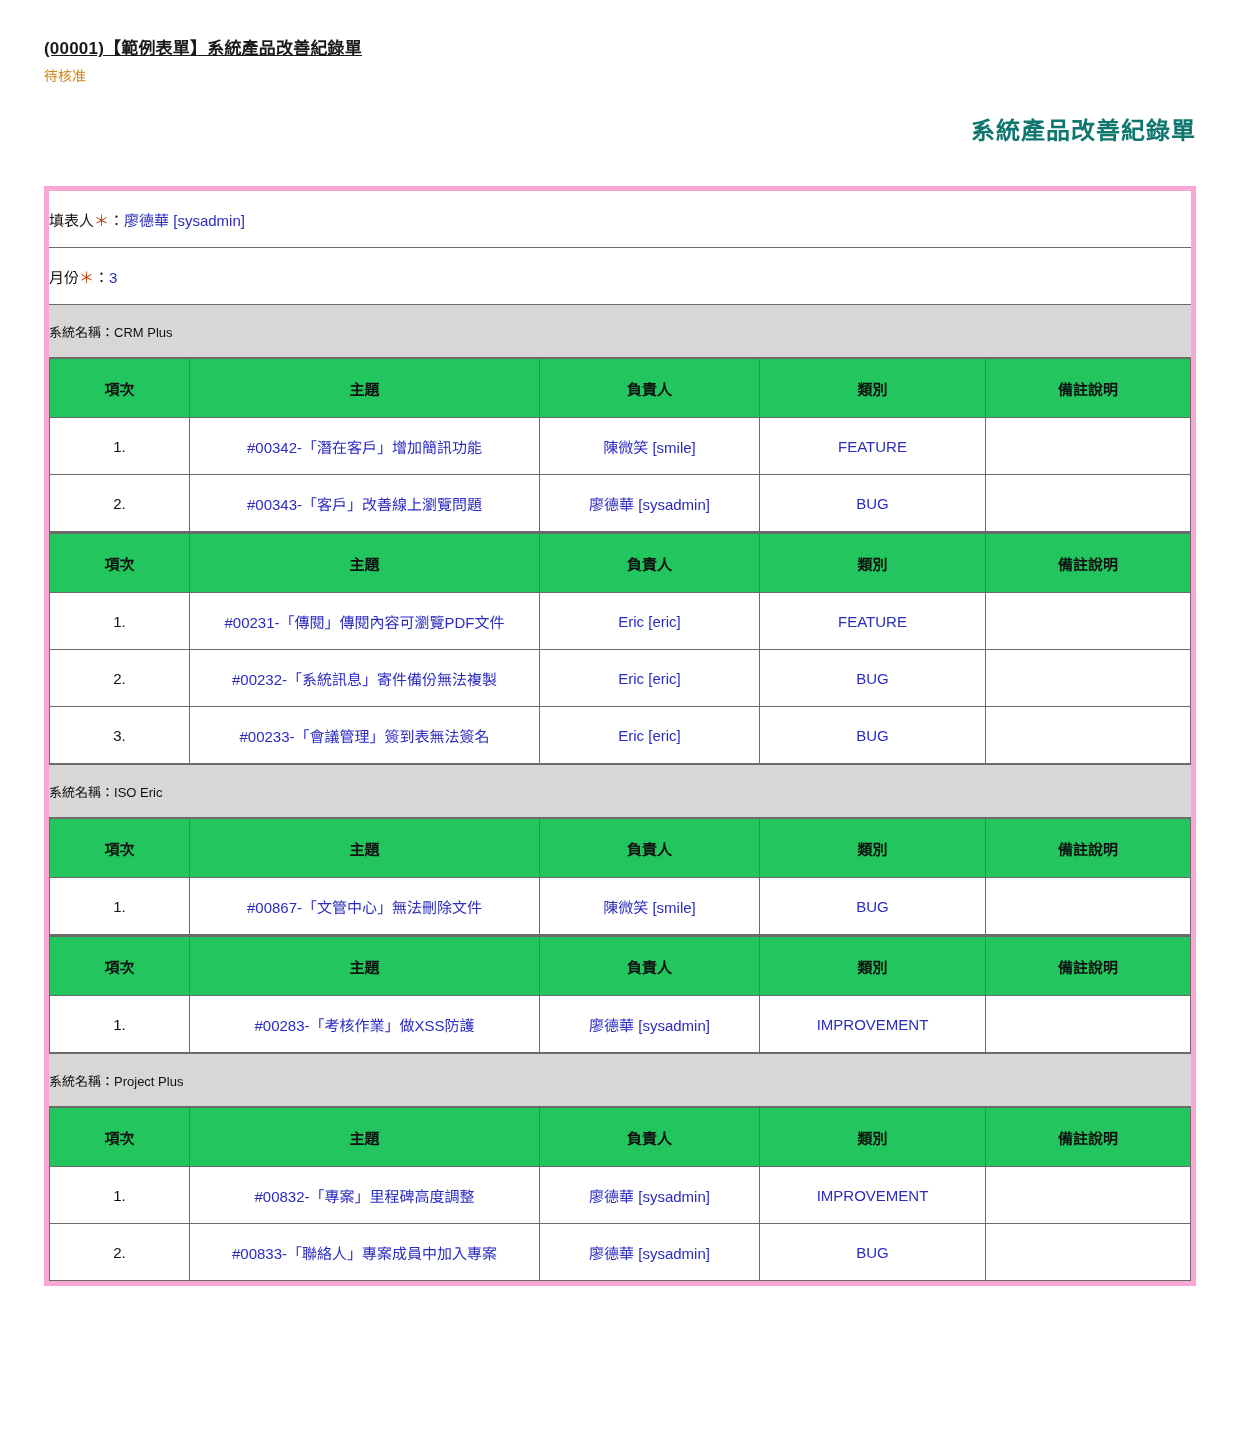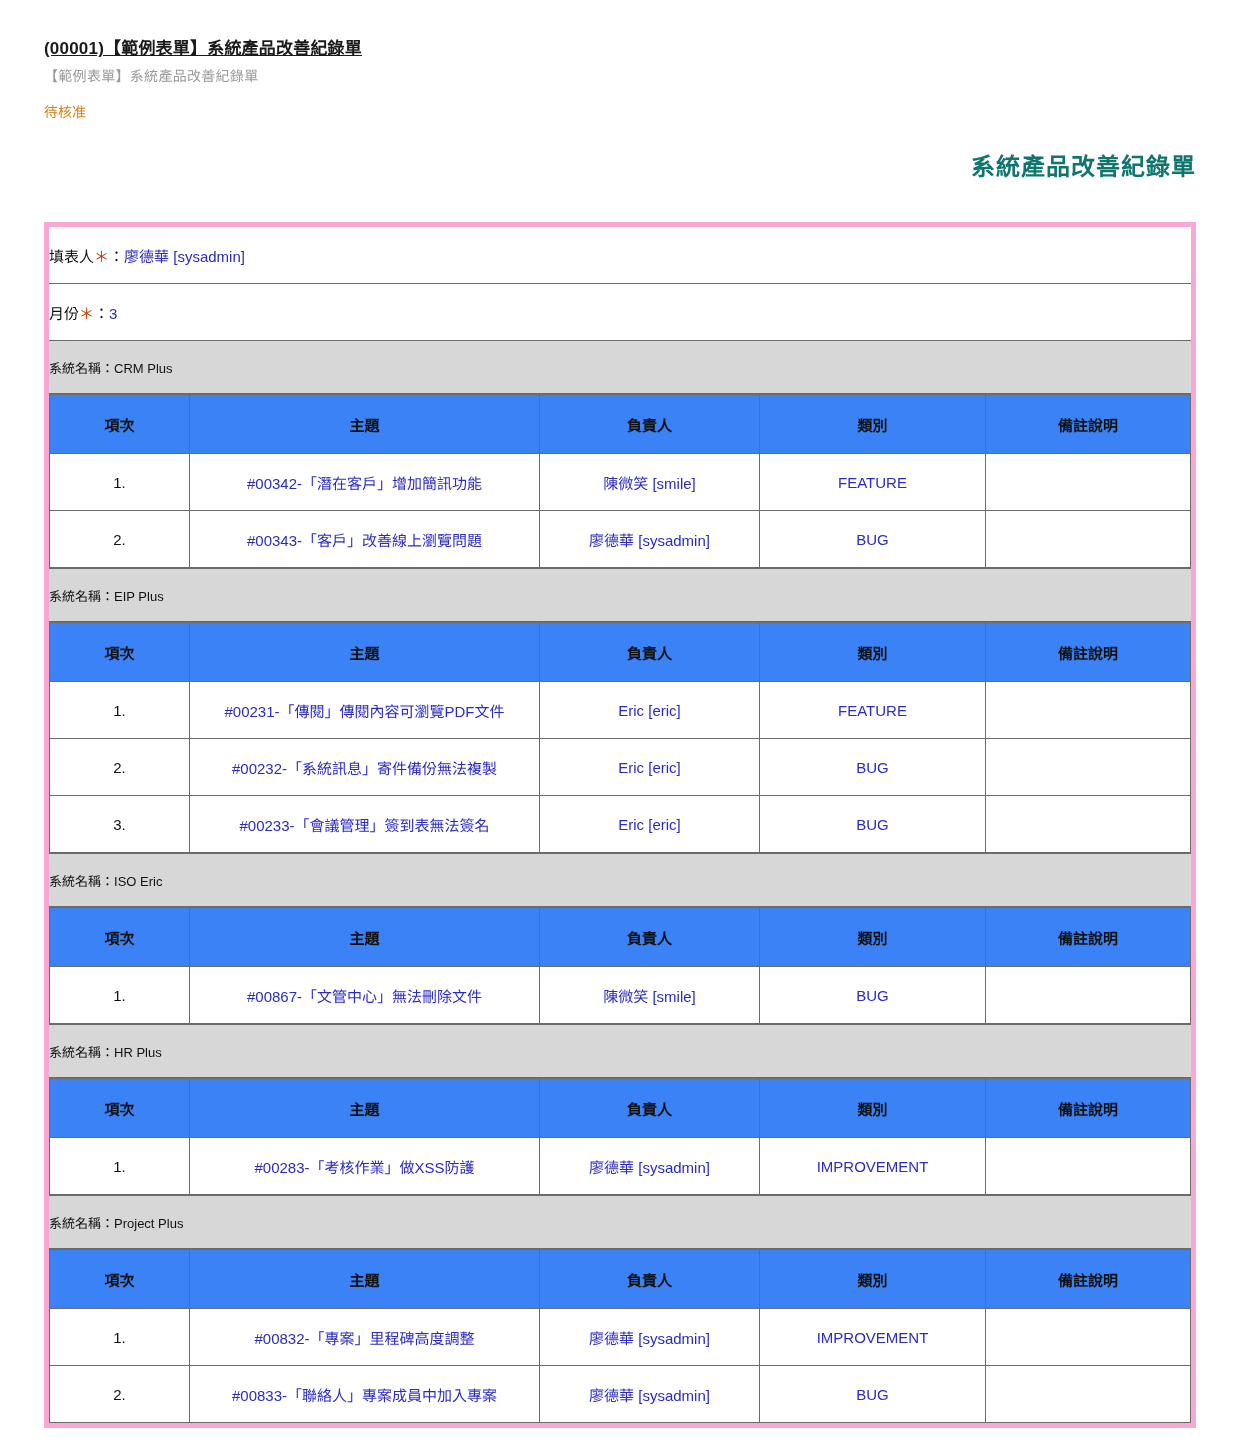--- a/index.html
+++ b/index.html
@@ -109,21 +109,21 @@
     border: 1px solid #6b6b6b;
     height: 56px;
     font-weight: normal;
     font-size: 15px;
     text-align: center;
     color: #111111;
   }
   table.inner tr.head th {
     font-weight: bold;
     color: #111111;
-    background: #3b82f6;
+    background: #22c55e;
   }
   table.inner td.idx {
     color: #111111;
   }
   table.inner td.subject {
     color: #2b2bc0;
   }
   table.inner td.owner {
     color: #2b2bc0;
   }
@@ -138,21 +138,20 @@
   .col-owner { width: 220px; }
   .col-kind { width: 226px; }
   .col-note { width: auto; }
 </style>
 </head>
 <body>
 
 <div class="page">
 
   <div class="doc-id-title">(00001)【範例表單】系統產品改善紀錄單</div>
-  <div class="doc-subtitle">【範例表單】系統產品改善紀錄單</div>
   <div class="status-badge">待核准</div>
 
   <div class="form-title">系統產品改善紀錄單</div>
 
 
   <table class="main">
     <colgroup>
         <col>
       </colgroup>
     <tbody>
@@ -204,25 +203,20 @@
                 <td class="subject">#00343-「客戶」改善線上瀏覽問題</td>
                 <td class="owner">廖德華 [sysadmin]</td>
                 <td class="kind">BUG</td>
                 <td class="note"></td>
               </tr>
             </tbody>
           </table>
         </td>
       </tr>
 
-      <tr class="sys-row">
-        <td>
-          <span>系統名稱：</span><span>EIP Plus</span>
-        </td>
-      </tr>
       <tr class="inner-wrap">
         <td>
           <table class="inner">
             <colgroup>
               <col class="col-idx">
                 <col class="col-subject">
                 <col class="col-owner">
                 <col class="col-kind">
                 <col class="col-note">
             </colgroup>
@@ -288,25 +282,20 @@
                 <td class="subject">#00867-「文管中心」無法刪除文件</td>
                 <td class="owner">陳微笑 [smile]</td>
                 <td class="kind">BUG</td>
                 <td class="note"></td>
               </tr>
             </tbody>
           </table>
         </td>
       </tr>
 
-      <tr class="sys-row">
-        <td>
-          <span>系統名稱：</span><span>HR Plus</span>
-        </td>
-      </tr>
       <tr class="inner-wrap">
         <td>
           <table class="inner">
             <colgroup>
               <col class="col-idx">
                 <col class="col-subject">
                 <col class="col-owner">
                 <col class="col-kind">
                 <col class="col-note">
             </colgroup>

